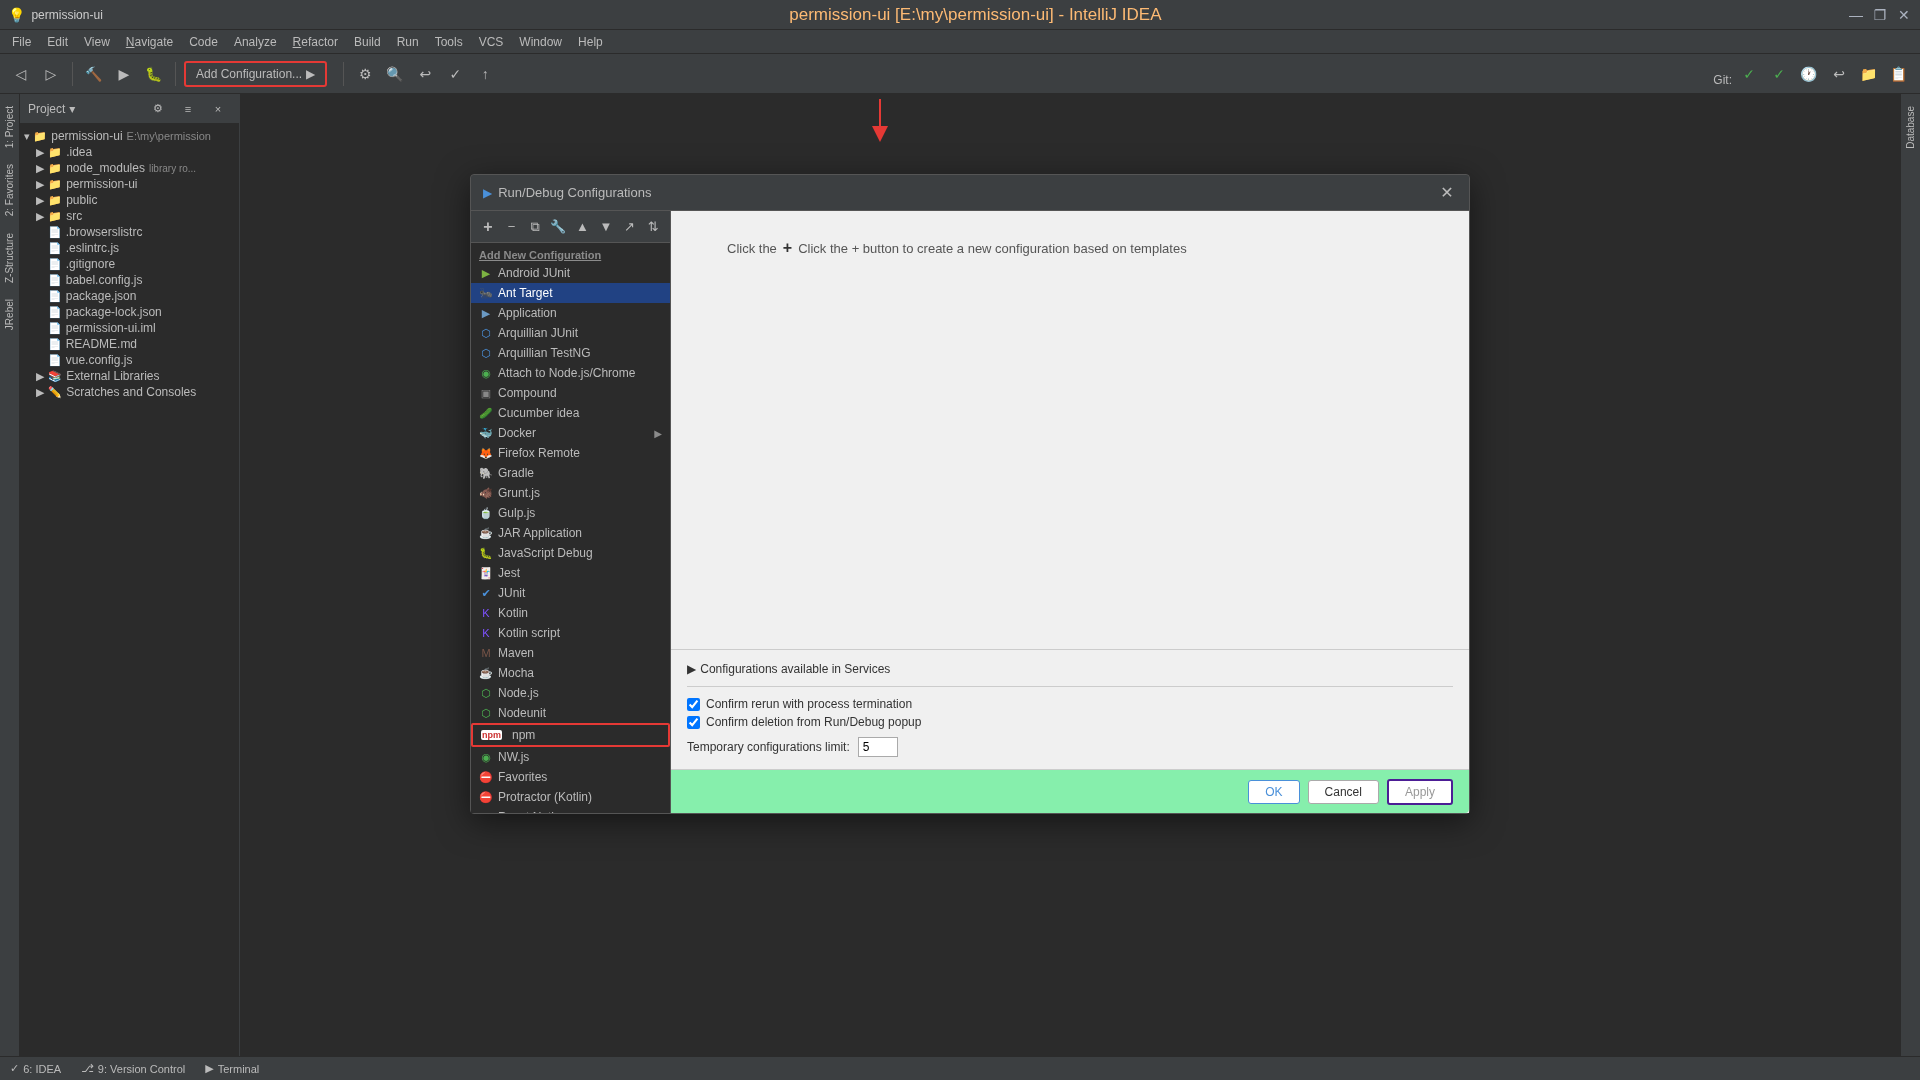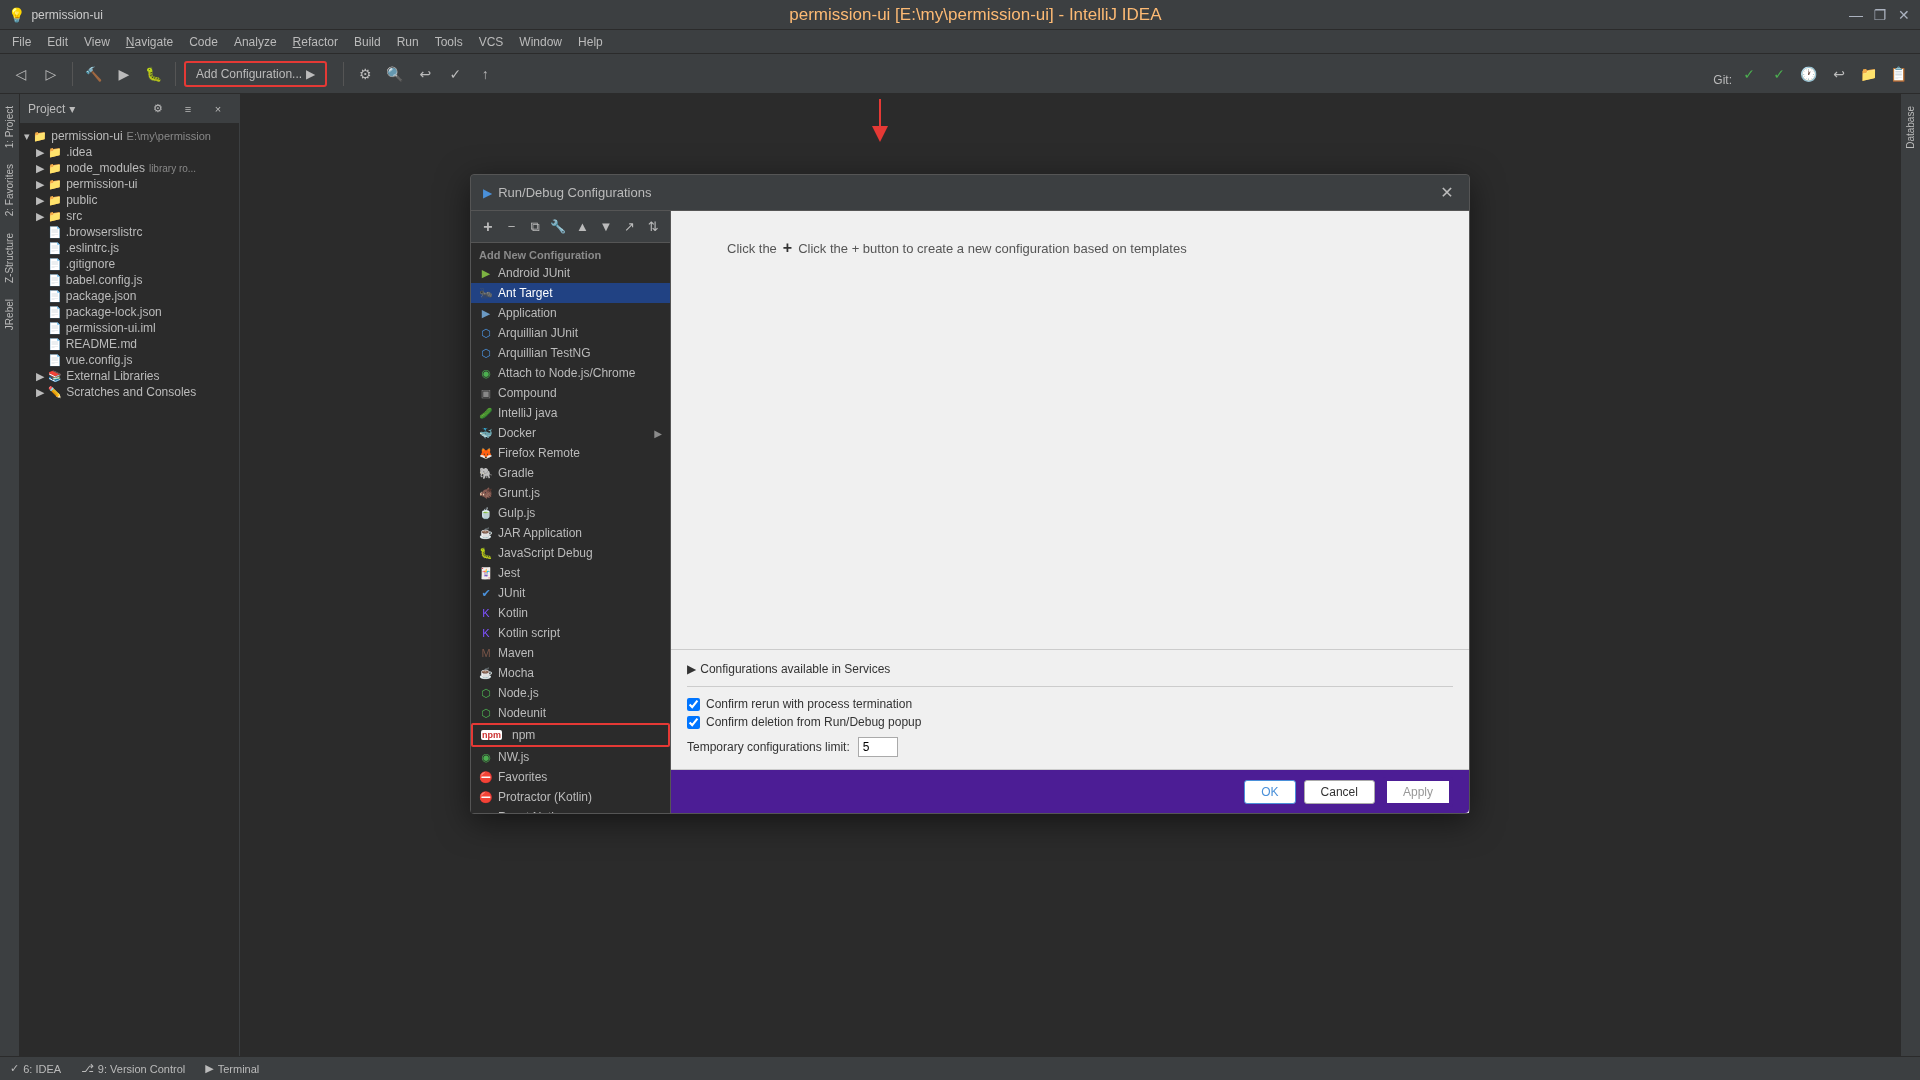--- a/index.html
+++ b/index.html
@@ -42,46 +42,46 @@
     .modal { background: #3c3f41; border: 1px solid #555; border-radius: 4px; width: 1000px; height: 640px; display: flex; flex-direction: column; box-shadow: 0 8px 32px rgba(0,0,0,0.5); position: absolute; top: 80px; left: 230px; }
     .modal-header { height: 36px; background: #3c3f41; display: flex; align-items: center; justify-content: space-between; padding: 0 12px; border-bottom: 1px solid #555; border-radius: 4px 4px 0 0; }
     .modal-title { font-size: 13px; color: #bbbbbb; font-weight: 500; }
     .modal-close { cursor: pointer; color: #bbbbbb; font-size: 16px; width: 20px; height: 20px; display: flex; align-items: center; justify-content: center; }
     .modal-body { display: flex; flex: 1; overflow: hidden; }
     .modal-left { width: 200px; background: #2b2b2b; border-right: 1px solid #555; display: flex; flex-direction: column; }
     .modal-toolbar { height: 32px; display: flex; align-items: center; padding: 0 6px; gap: 2px; border-bottom: 1px solid #555; background: #3c3f41; }
     .modal-toolbar-btn { width: 22px; height: 22px; display: flex; align-items: center; justify-content: center; cursor: pointer; border-radius: 2px; color: #bbbbbb; font-size: 13px; }
     .modal-toolbar-btn.add { font-size: 16px; font-weight: bold; color: #bbbbbb; }
     .config-list { flex: 1; overflow-y: auto; }
-    .config-header { padding: 6px 8px 2px 8px; font-size: 11px; color: #8b8b8b; font-weight: bold; }
+    .config-header { padding: 6px 8px 2px 8px; font-size: 11px; color: #8b8b8b; font-weight: bold; text-decoration: underline; }
     .config-item { display: flex; align-items: center; padding: 3px 8px; cursor: pointer; font-size: 12px; color: #bbbbbb; gap: 5px; }
     .config-item.selected { background: #214283; color: #fff; }
     .config-item-icon { width: 14px; height: 14px; display: flex; align-items: center; justify-content: center; font-size: 11px; flex-shrink: 0; }
     .config-item-has-sub { display: flex; align-items: center; justify-content: space-between; width: 100%; }
     .config-sub-arrow { font-size: 10px; color: #8b8b8b; }
 
     
     .npm-box { border: 2px solid #e53935; border-radius: 2px; }
 
     
     .modal-right { flex: 1; display: flex; flex-direction: column; background: #f0f0f0; }
     .modal-right-content { flex: 1; padding: 20px; color: #333; font-size: 13px; margin-left: 36px; }
     .modal-hint { display: flex; align-items: center; gap: 6px; color: #555; font-size: 13px; margin-top: 8px; }
     .modal-bottom { border-top: 1px solid #ccc; padding: 12px 16px; background: #f0f0f0; }
     .modal-bottom-section { margin-bottom: 10px; }
     .modal-bottom-section-header { display: flex; align-items: center; gap: 4px; cursor: pointer; color: #333; font-size: 12px; margin-bottom: 8px; }
     .checkbox-row { display: flex; align-items: center; gap: 6px; color: #333; font-size: 12px; margin-bottom: 4px; }
     .checkbox-row input { width: 13px; height: 13px; }
     .temp-limit-row { display: flex; align-items: center; gap: 8px; color: #333; font-size: 12px; }
     .temp-limit-input { width: 40px; border: 1px solid #aaa; padding: 2px 4px; font-size: 12px; background: #fff; }
-    .modal-footer { height: 44px; display: flex; align-items: center; justify-content: flex-end; gap: 8px; padding: 0 16px; border-top: 1px solid #ccc; background: #4c1d95; border-radius: 0 0 4px 0; }
+    .modal-footer { height: 44px; display: flex; align-items: center; justify-content: flex-end; gap: 8px; padding: 0 16px; border-top: 1px solid #ccc; background: #86efac; border-radius: 0 0 4px 0; }
     .modal-footer-btn { padding: 4px 16px; font-size: 12px; cursor: pointer; border-radius: 3px; }
     .modal-footer-btn.ok { background: #fff; border: 1px solid #4a90d9; color: #4a90d9; }
     .modal-footer-btn.cancel { background: #fff; border: 1px solid #aaa; color: #333; }
-    .modal-footer-btn.apply { background: #fff; border: 4px solid #4c1d95; color: #999; }
+    .modal-footer-btn.apply { background: #fff; border: 2px solid #4c1d95; color: #999; }
 
     
     ::-webkit-scrollbar { width: 8px; height: 8px; }
     ::-webkit-scrollbar-track { background: #2b2b2b; }
     ::-webkit-scrollbar-thumb { background: #555; border-radius: 4px; }
 
     
     .vtab { writing-mode: vertical-rl; text-orientation: mixed; transform: rotate(180deg); font-size: 11px; color: #bbbbbb; padding: 8px 3px; cursor: pointer; white-space: nowrap; }
 
     .bottom-tabs { height: 24px; background: #3c3f41; display: flex; align-items: center; border-top: 1px solid #2b2b2b; }
@@ -348,21 +348,21 @@
             <div class="config-item">
               <span class="config-item-icon icon-green">◉</span>
               <span>Attach to Node.js/Chrome</span>
             </div>
             <div class="config-item">
               <span class="config-item-icon icon-grey">▣</span>
               <span>Compound</span>
             </div>
             <div class="config-item">
               <span class="config-item-icon icon-green">🥒</span>
-              <span>IntelliJ java</span>
+              <span>Cucumber idea</span>
             </div>
             <div class="config-item">
               <div class="config-item-has-sub">
                 <div style="display:flex; align-items:center; gap:5px;">
                   <span class="config-item-icon icon-blue">🐳</span>
                   <span>Docker</span>
                 </div>
                 <span class="config-sub-arrow">▶</span>
               </div>
             </div>

